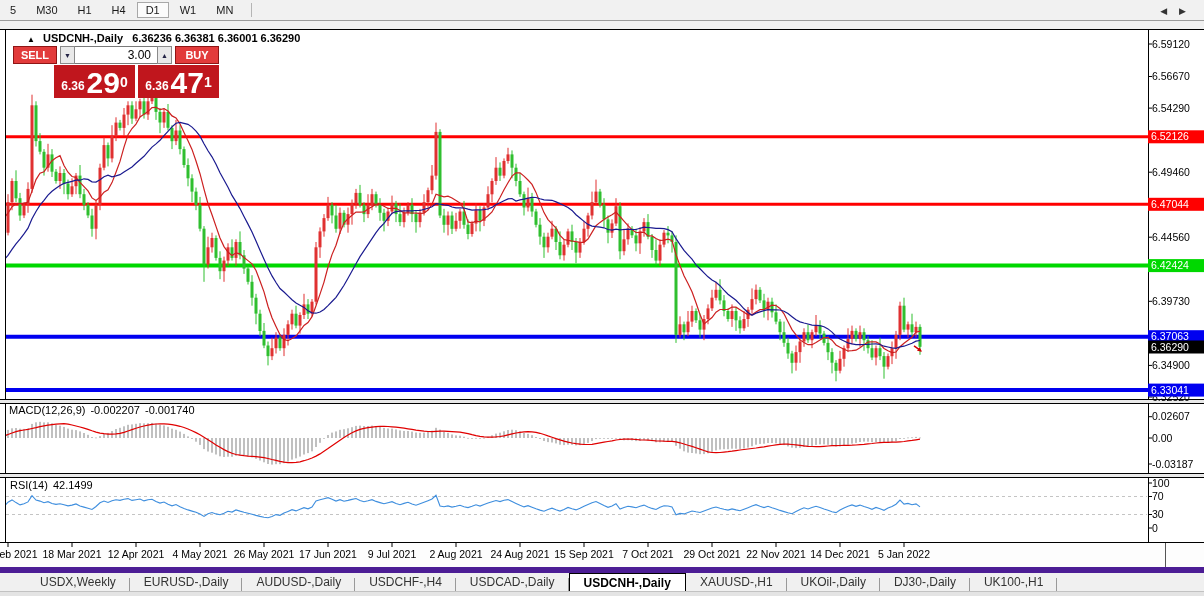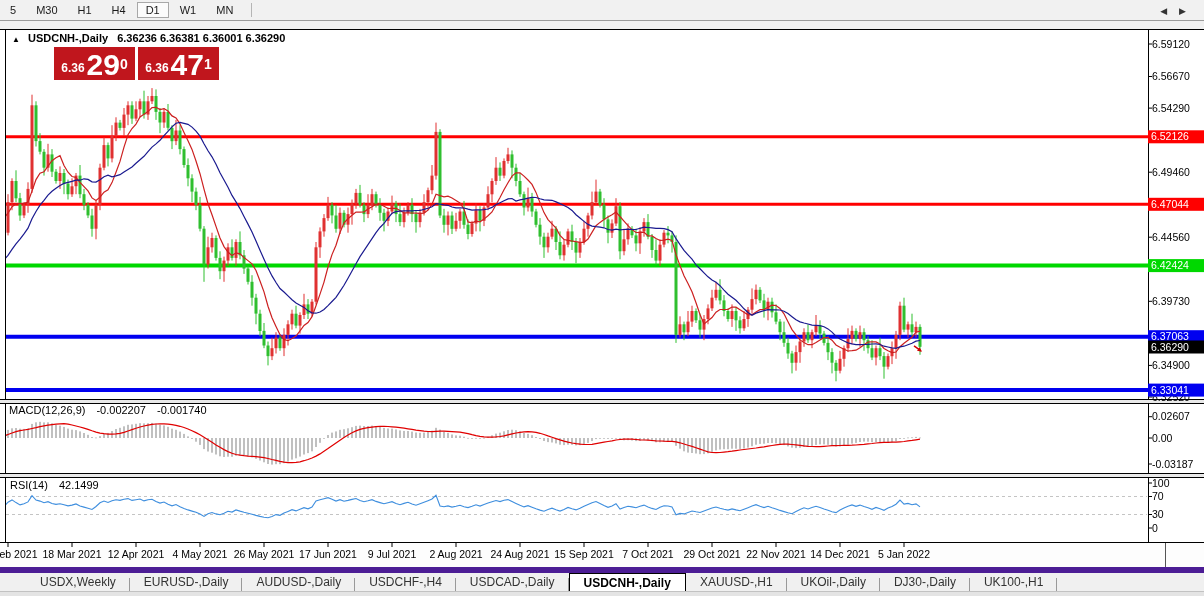--- a/index.html
+++ b/index.html
@@ -7,41 +7,41 @@
        background:#f0f0f0;font-family:"Liberation Sans",sans-serif;-webkit-font-smoothing:antialiased;}
   
   .toolbar{position:absolute;left:0;top:0;width:1204px;height:20px;background:#f1f1f1;
            border-bottom:1px solid #9a9a9a;display:flex;align-items:center;z-index:5;}
   .tf-btn{font-size:11px;color:#1a1a1a;padding:1px 8px;margin:0 1px;border:1px solid transparent;cursor:default;}
   .tf-btn.active{background:#fbfbfb;border:1px solid #a8a8a8;}
   .tf-sep{width:1px;height:14px;background:#b5b5b5;margin:0 8px;}
   
   #chart-svg{position:absolute;left:0;top:0;z-index:1;}
   
-  .chart-title{position:absolute;left:12px;top:32px;font-size:11px;font-weight:bold;color:#000;z-index:6;}
+  .chart-title{position:absolute;left:27px;top:32px;font-size:11px;font-weight:bold;color:#000;z-index:6;}
   .chart-title .tri{font-size:8px;margin-right:5px;}
   .chart-title .num{margin-left:6px;font-weight:bold;}
   .trade-panel{position:absolute;left:13px;top:46px;width:206px;z-index:6;}
   .tp-row1{display:flex;height:18px;}
   .tp-btn{width:44px;background:#e23b3b;border:1px solid #8f1515;color:#fff;font-size:11px;font-weight:bold;
           display:flex;align-items:center;justify-content:center;box-sizing:border-box;}
   .tp-spin{display:flex;flex:1;margin:0 3px;}
   .spin-btn{width:15px;background:#e9e9e9;border:1px solid #8a8a8a;box-sizing:border-box;
             display:flex;align-items:center;justify-content:center;font-size:7px;color:#224;}
   .spin-field{flex:1;border-top:1px solid #7a7a7a;border-bottom:1px solid #7a7a7a;background:#fff;
               font-size:12px;color:#000;display:flex;align-items:center;justify-content:flex-end;padding-right:6px;}
   .tp-row2{display:flex;margin-top:1px;padding-left:41px;}
   .tp-price{width:101px;height:33px;background:#c0161d;color:#fff;display:flex;align-items:flex-end;
             justify-content:center;padding-bottom:2px;box-sizing:border-box;}
   .tp-price.left{margin-right:3px;}
   .tp-small{font-size:12px;font-weight:bold;margin:0 2px 3px 0;}
   .tp-big{font-size:30px;font-weight:bold;line-height:26px;}
   .tp-sup{font-size:14px;font-weight:bold;transform:translateY(-6px);}
   .ind-label{position:absolute;font-size:11px;color:#000;z-index:4;}
-  .ind-label span{margin-right:11px;}
+  .ind-label span{margin-right:5px;}
   
   .tabbar{position:absolute;left:0;top:567px;width:1204px;height:24px;background:#f0f0f0;
           border-top:6px solid #4c1d95;display:flex;align-items:stretch;padding-left:26px;box-sizing:border-box;z-index:5;}
   .tab{font-size:12px;color:#333;display:flex;align-items:center;padding:0 14px;position:relative;cursor:default;}
   .tab:not(.active):after{content:"";position:absolute;right:0;top:5px;height:13px;width:1px;background:#999;}
   .tab.active{background:#fff;border:1px solid #000;border-bottom:none;font-weight:bold;color:#000;margin-top:0px;z-index:2;}
   .tab-arrows{position:absolute;right:6px;top:6px;font-size:9px;color:#333;z-index:6;letter-spacing:12px;}
   .bottom-strip{position:absolute;left:0;top:591px;width:1204px;height:5px;background:#e4e4e4;
                 border-top:1px solid #c2c2c2;z-index:5;}
 </style>
@@ -855,20 +855,33 @@
     <div class="tf-sep"></div>
   </div>
 
 <div class="chart-title">
   <span class="tri">▲</span>
   <span>USDCNH-,Daily</span>
   <span class="num">6.36236 6.36381 6.36001 6.36290</span>
 </div>
 
 <div class="trade-panel">
+  <div class="tp-row1">
+    <div class="tp-btn">SELL</div>
+    <div class="tp-spin">
+      <div class="spin-btn">
+        <span>▼</span>
+      </div>
+      <div class="spin-field">3.00</div>
+      <div class="spin-btn">
+        <span>▲</span>
+      </div>
+    </div>
+    <div class="tp-btn">BUY</div>
+  </div>
   <div class="tp-row2">
     <div class="tp-price left">
       <span class="tp-small">6.36</span>
       <span class="tp-big">29</span>
       <span class="tp-sup">0</span>
     </div>
     <div class="tp-price">
       <span class="tp-small">6.36</span>
       <span class="tp-big">47</span>
       <span class="tp-sup">1</span>

